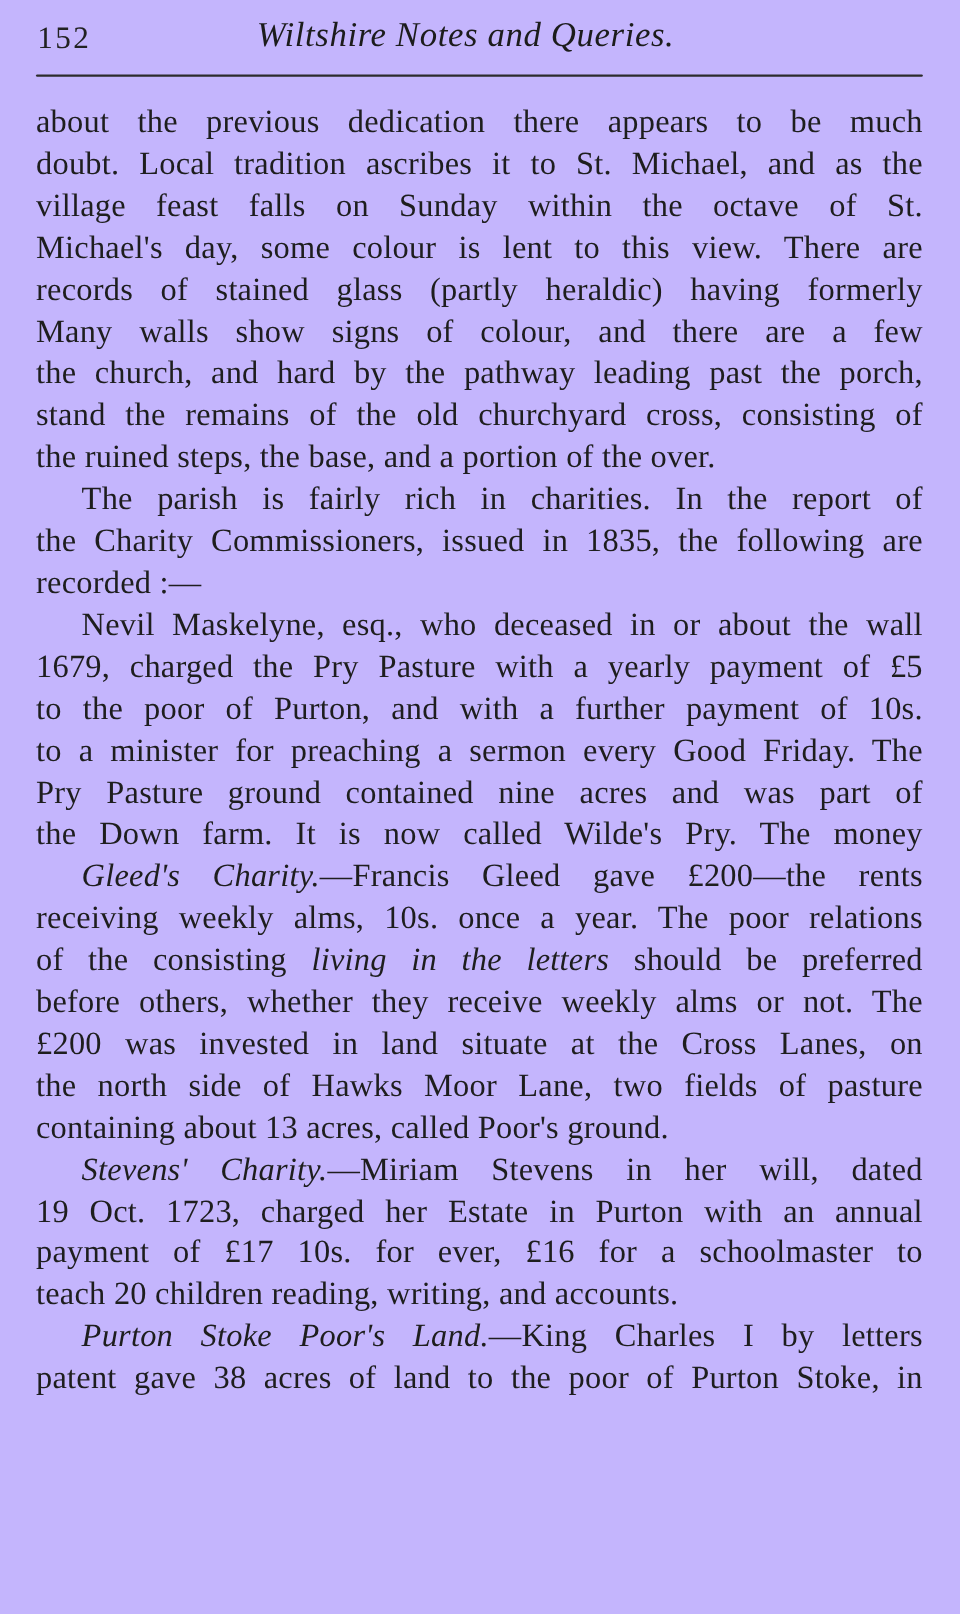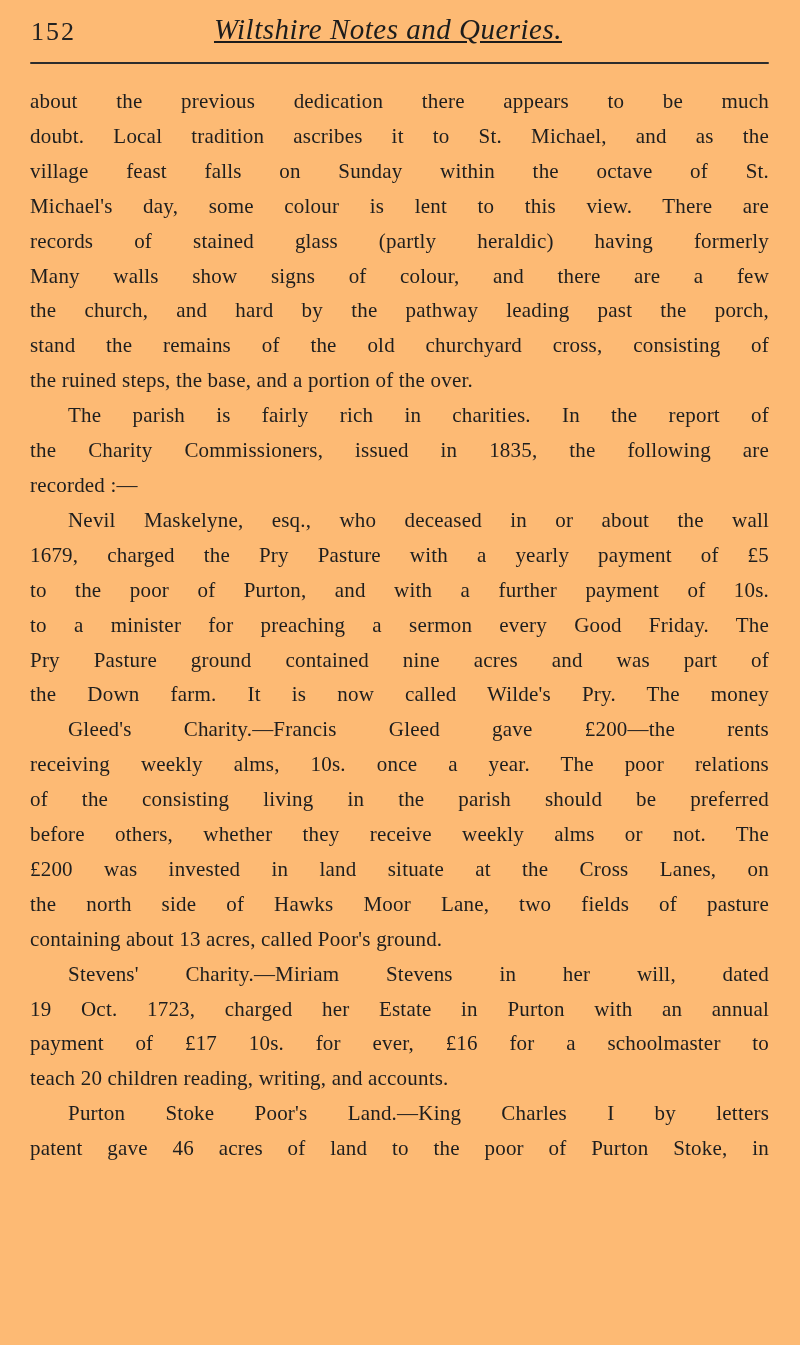--- a/index.html
+++ b/index.html
@@ -5,21 +5,21 @@
   html, body {
     margin: 0;
     padding: 0;
     background: #e8e8e6;
   }
   .page {
     position: relative;
     width: 800px;
     height: 1345px;
     margin: 0 auto;
-    background: #fdba74;
+    background: #c4b5fd;
     color: #1e1e1e;
     font-family: "Liberation Serif", "DejaVu Serif", serif;
     overflow: hidden;
   }
   .page-number {
     position: absolute;
     top: 17px;
     left: 31px;
     font-size: 26px;
     letter-spacing: 2px;
@@ -28,51 +28,51 @@
   .journal-title {
     position: absolute;
     top: 13px;
     left: 30px;
     width: 716px;
     text-align: center;
     font-style: italic;
     font-size: 29px;
     letter-spacing: 0.5px;
     color: #1c1c1c;
-    text-decoration: underline;
   }
   .header-rule {
     position: absolute;
     top: 62px;
     left: 30px;
     width: 739px;
     height: 2px;
     background: #2c2c2c;
     border-radius: 1px;
   }
   .body-text {
     position: absolute;
     top: 84px;
     left: 30px;
     width: 739px;
-    font-size: 21px;
+    font-size: 27px;
     line-height: 34.9px;
     letter-spacing: 0.2px;
   }
   .line {
     text-align: justify;
     text-align-last: justify;
   }
   .line.line-end {
     text-align-last: left;
   }
   .line.indent {
     text-indent: 38px;
   }
   .it {
+    font-style: italic;
     margin-top: 19px;
   }
 </style>
 </head>
 <body>
 
 <div class="page">
   <div class="page-number">152</div>
   <div class="journal-title">Wiltshire Notes and Queries.</div>
   <div class="header-rule"></div>
@@ -90,25 +90,25 @@
       <div class="line"><span>the Charity Commissioners, issued in 1835, the following are</span></div>
       <div class="line line-end"><span>recorded :—</span></div>
       <div class="line indent"><span>Nevil Maskelyne, esq., who deceased in or about the wall</span></div>
       <div class="line"><span>1679, charged the Pry Pasture with a yearly payment of £5</span></div>
       <div class="line"><span>to the poor of Purton, and with a further payment of 10s.</span></div>
       <div class="line"><span>to a minister for preaching a sermon every Good Friday. The</span></div>
       <div class="line"><span>Pry Pasture ground contained nine acres and was part of</span></div>
       <div class="line"><span>the Down farm. It is now called Wilde's Pry. The money</span></div>
       <div class="line indent"><span class="it">Gleed's Charity.</span><span>—Francis Gleed gave £200—the rents</span></div>
       <div class="line"><span>receiving weekly alms, 10s. once a year. The poor relations</span></div>
-      <div class="line"><span>of the consisting </span><span class="it">living in the parish</span><span> should be preferred</span></div>
+      <div class="line"><span>of the consisting </span><span class="it">living in the letters</span><span> should be preferred</span></div>
       <div class="line"><span>before others, whether they receive weekly alms or not. The</span></div>
       <div class="line"><span>£200 was invested in land situate at the Cross Lanes, on</span></div>
       <div class="line"><span>the north side of Hawks Moor Lane, two fields of pasture</span></div>
       <div class="line line-end"><span>containing about 13 acres, called Poor's ground.</span></div>
       <div class="line indent"><span class="it">Stevens' Charity.</span><span>—Miriam Stevens in her will, dated</span></div>
       <div class="line"><span>19 Oct. 1723, charged her Estate in Purton with an annual</span></div>
       <div class="line"><span>payment of £17 10s. for ever, £16 for a schoolmaster to</span></div>
       <div class="line line-end"><span>teach 20 children reading, writing, and accounts.</span></div>
       <div class="line indent"><span class="it">Purton Stoke Poor's Land.</span><span>—King Charles I by letters</span></div>
-      <div class="line"><span>patent gave 46 acres of land to the poor of Purton Stoke, in</span></div>
+      <div class="line"><span>patent gave 38 acres of land to the poor of Purton Stoke, in</span></div>
     </div>
 </div>
 
 </body></html>

